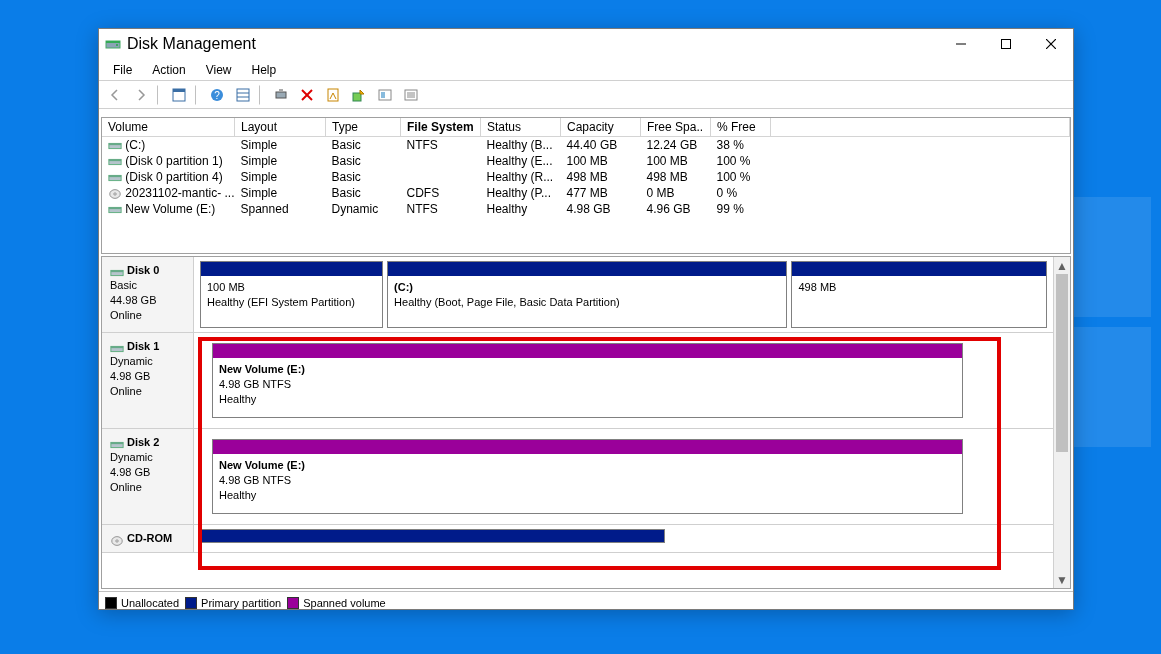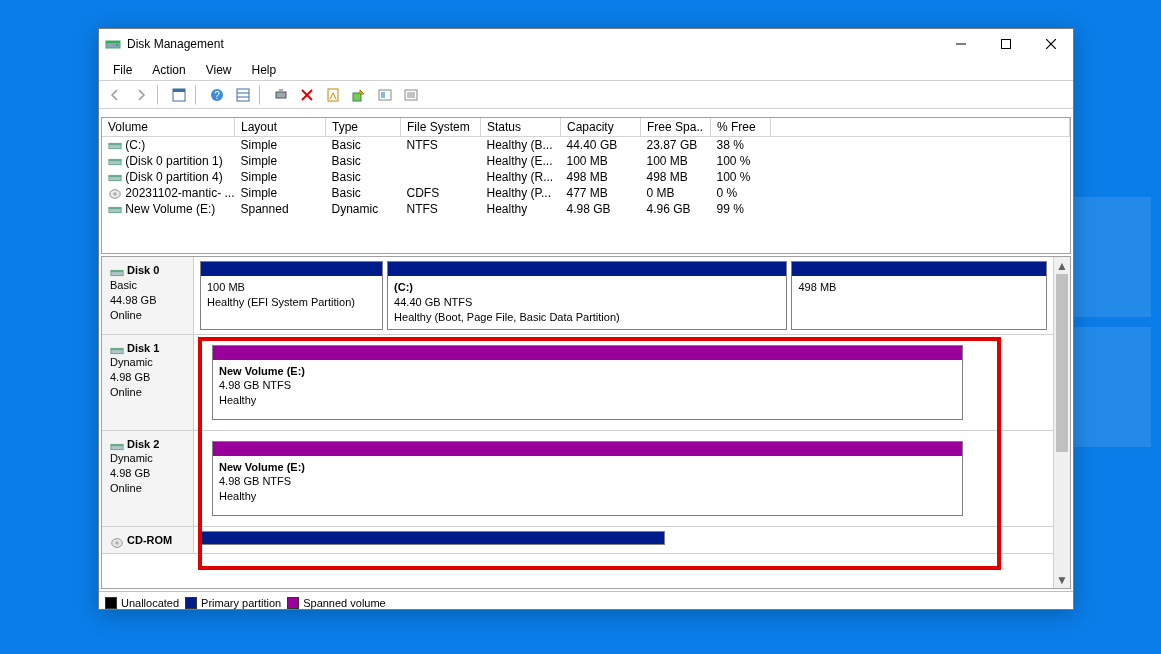--- a/index.html
+++ b/index.html
@@ -27,21 +27,21 @@
     border: 1px solid #7a7a7a;
     box-shadow: 0 4px 20px rgba(0,0,0,0.25);
     display: flex;
     flex-direction: column;
   }
   .titlebar {
     height: 30px; display:flex; align-items:center; padding:0 0 0 6px;
     background:#fff;
   }
   .titlebar .icon { width:16px; height:16px; margin-right:6px; display:flex; align-items:center; justify-content:center; }
-  .titlebar .title { font-size:12px; }
+  .titlebar .title { font-size:16px; }
   .titlebar .spacer { flex:1; }
   .win-btn { width:45px; height:30px; display:flex; align-items:center; justify-content:center; font-family:sans-serif; font-size:13px; }
   .menubar { height:22px; display:flex; align-items:center; padding:0 4px; gap:0; border-bottom:1px solid #d0d0d0;}
   .menubar .menu { padding:2px 10px; }
   .toolbar { height:28px; display:flex; align-items:center; padding:0 4px; border-bottom:1px solid #d0d0d0; gap:2px;}
   .tool { width:24px; height:24px; display:flex; align-items:center; justify-content:center; border:1px solid transparent; }
   .tool svg { width:16px; height:16px; }
   .tool.sep { width:6px; border-left:1px solid #c0c0c0; height:20px; margin:0 2px; pointer-events:none;}
   .tool.disabled { opacity:0.5; }
   .content { flex:1; display:flex; flex-direction:column; min-height:0;margin-top:6px; }
@@ -192,40 +192,40 @@
   </div>
 
   <div class="content">
     <div class="list-pane">
       <table class="vol">
         <thead>
             <tr id="vol-head">
               <th style="width: 130px;">Volume</th>
               <th style="width: 91px;">Layout</th>
               <th style="width: 75px;">Type</th>
-              <th style="width: 80px;">File System</th>
+              <th style="width: 80px; font-weight: bold;">File System</th>
               <th style="width: 80px;">Status</th>
               <th style="width: 80px;">Capacity</th>
               <th style="width: 70px;">Free Spa..</th>
               <th style="width: 60px;">% Free</th>
               <th></th>
             </tr>
           </thead>
         <tbody id="vol-body">
             <tr>
               <td class="icon-cell"><svg class="vol-icon" viewBox="0 0 16 12">
                   <rect x="1" y="3" width="14" height="6" fill="#b5c4cc" stroke="#5a7"></rect>
                   <rect x="1" y="3" width="14" height="2" fill="#6a8"></rect>
                 </svg> (C:)</td>
               <td>Simple</td>
               <td>Basic</td>
               <td>NTFS</td>
               <td>Healthy (B...</td>
               <td>44.40 GB</td>
-              <td>23.87 GB</td>
+              <td>12.24 GB</td>
               <td>38 %</td>
               <td></td>
             </tr>
             <tr>
               <td class="icon-cell"><svg class="vol-icon" viewBox="0 0 16 12">
                   <rect x="1" y="3" width="14" height="6" fill="#b5c4cc" stroke="#5a7"></rect>
                   <rect x="1" y="3" width="14" height="2" fill="#6a8"></rect>
                 </svg> (Disk 0 partition 1)</td>
               <td>Simple</td>
               <td>Basic</td>
@@ -294,21 +294,20 @@
                 <div class="bar bar-primary"></div>
                 <div class="body ">
                   <div>100 MB</div>
                   <div>Healthy (EFI System Partition)</div>
                 </div>
               </div>
               <div class="part" style="flex: 44 1 0px;">
                 <div class="bar bar-primary"></div>
                 <div class="body ">
                   <div style="font-weight:700">(C:)</div>
-                  <div>44.40 GB NTFS</div>
                   <div>Healthy (Boot, Page File, Basic Data Partition)</div>
                 </div>
               </div>
               <div class="part" style="flex: 28 1 0px;">
                 <div class="bar bar-primary"></div>
                 <div class="body ">
                   <div>498 MB</div>
                 </div>
               </div>
             </div>

